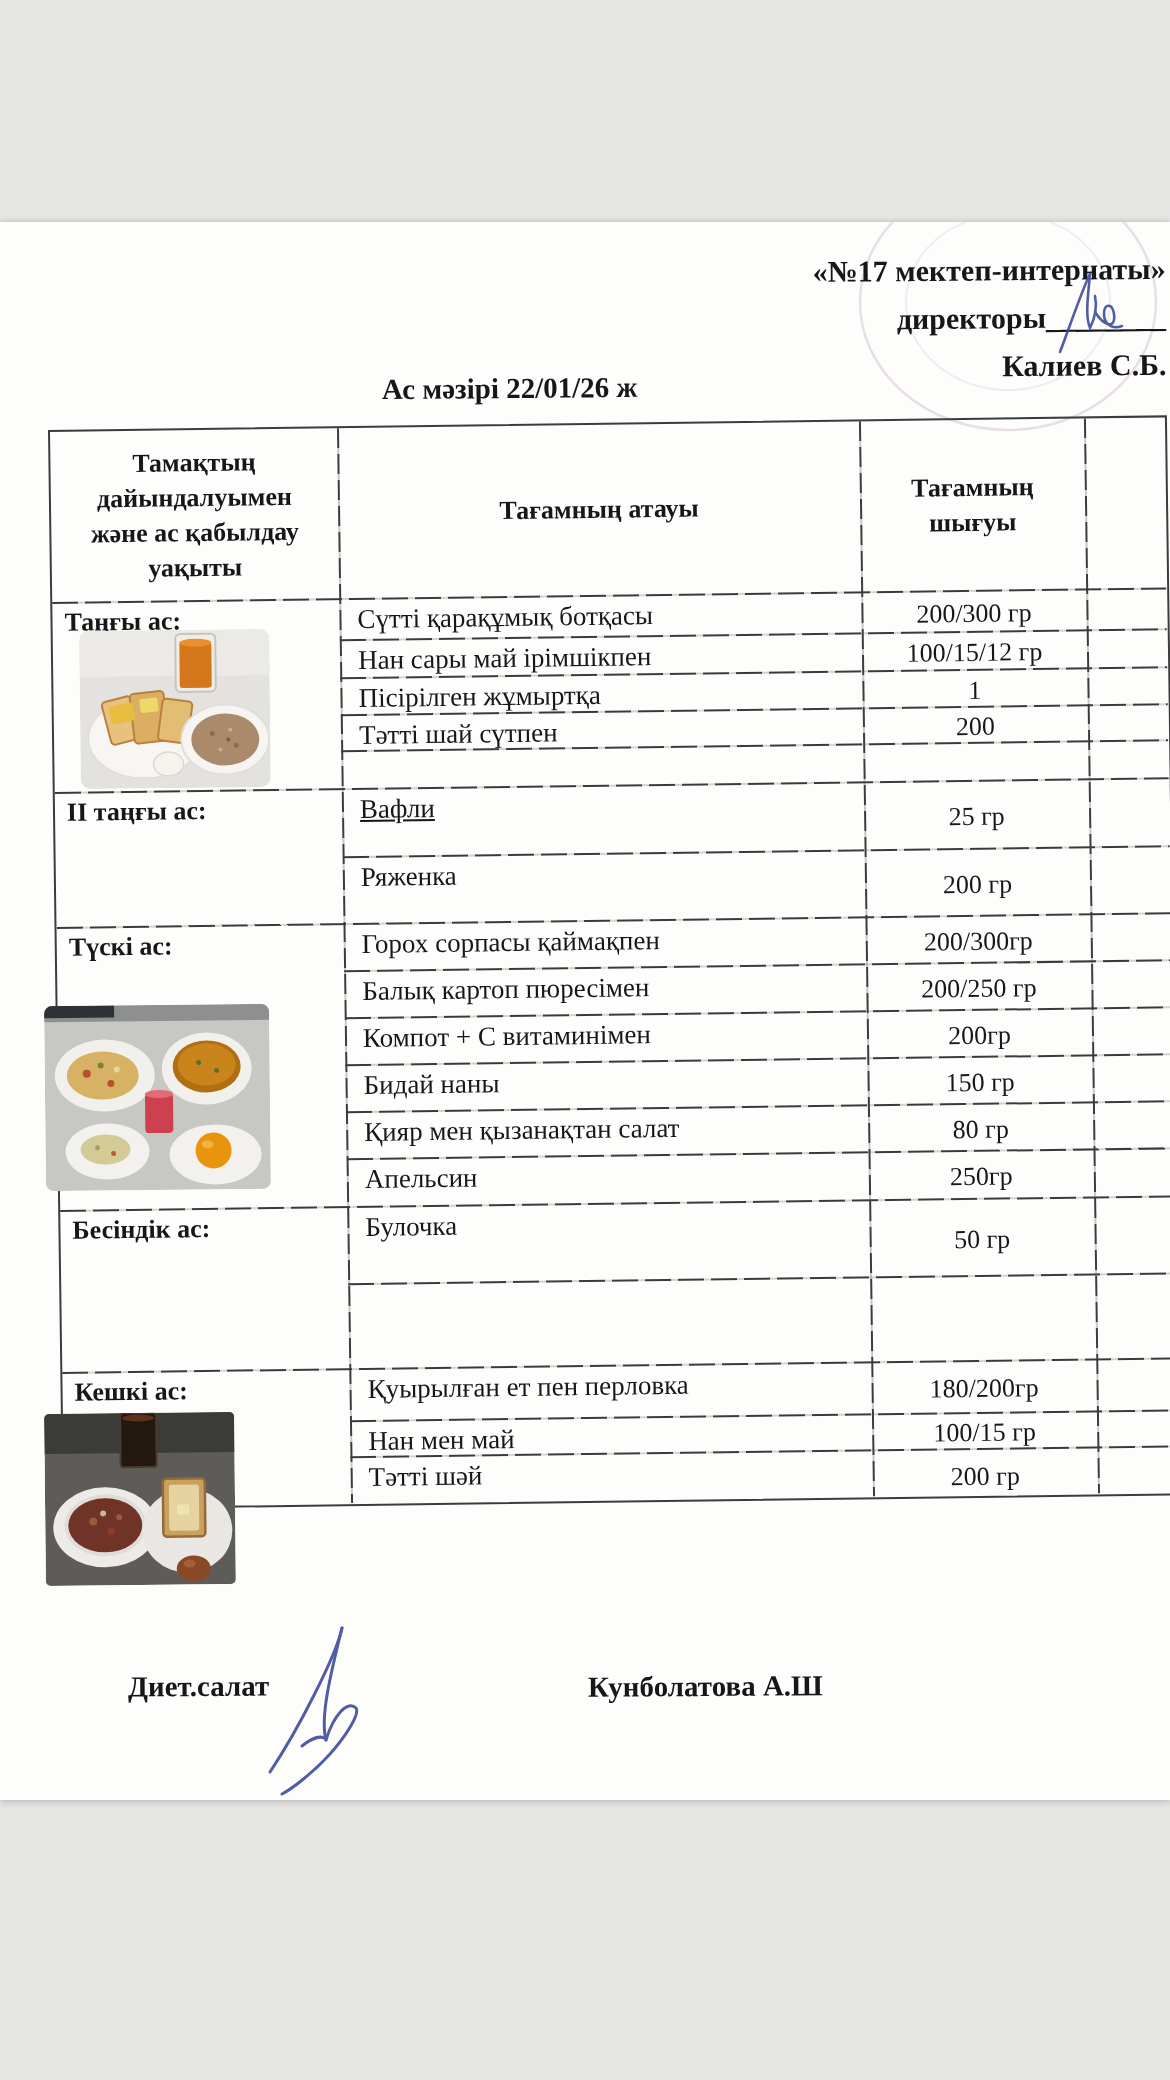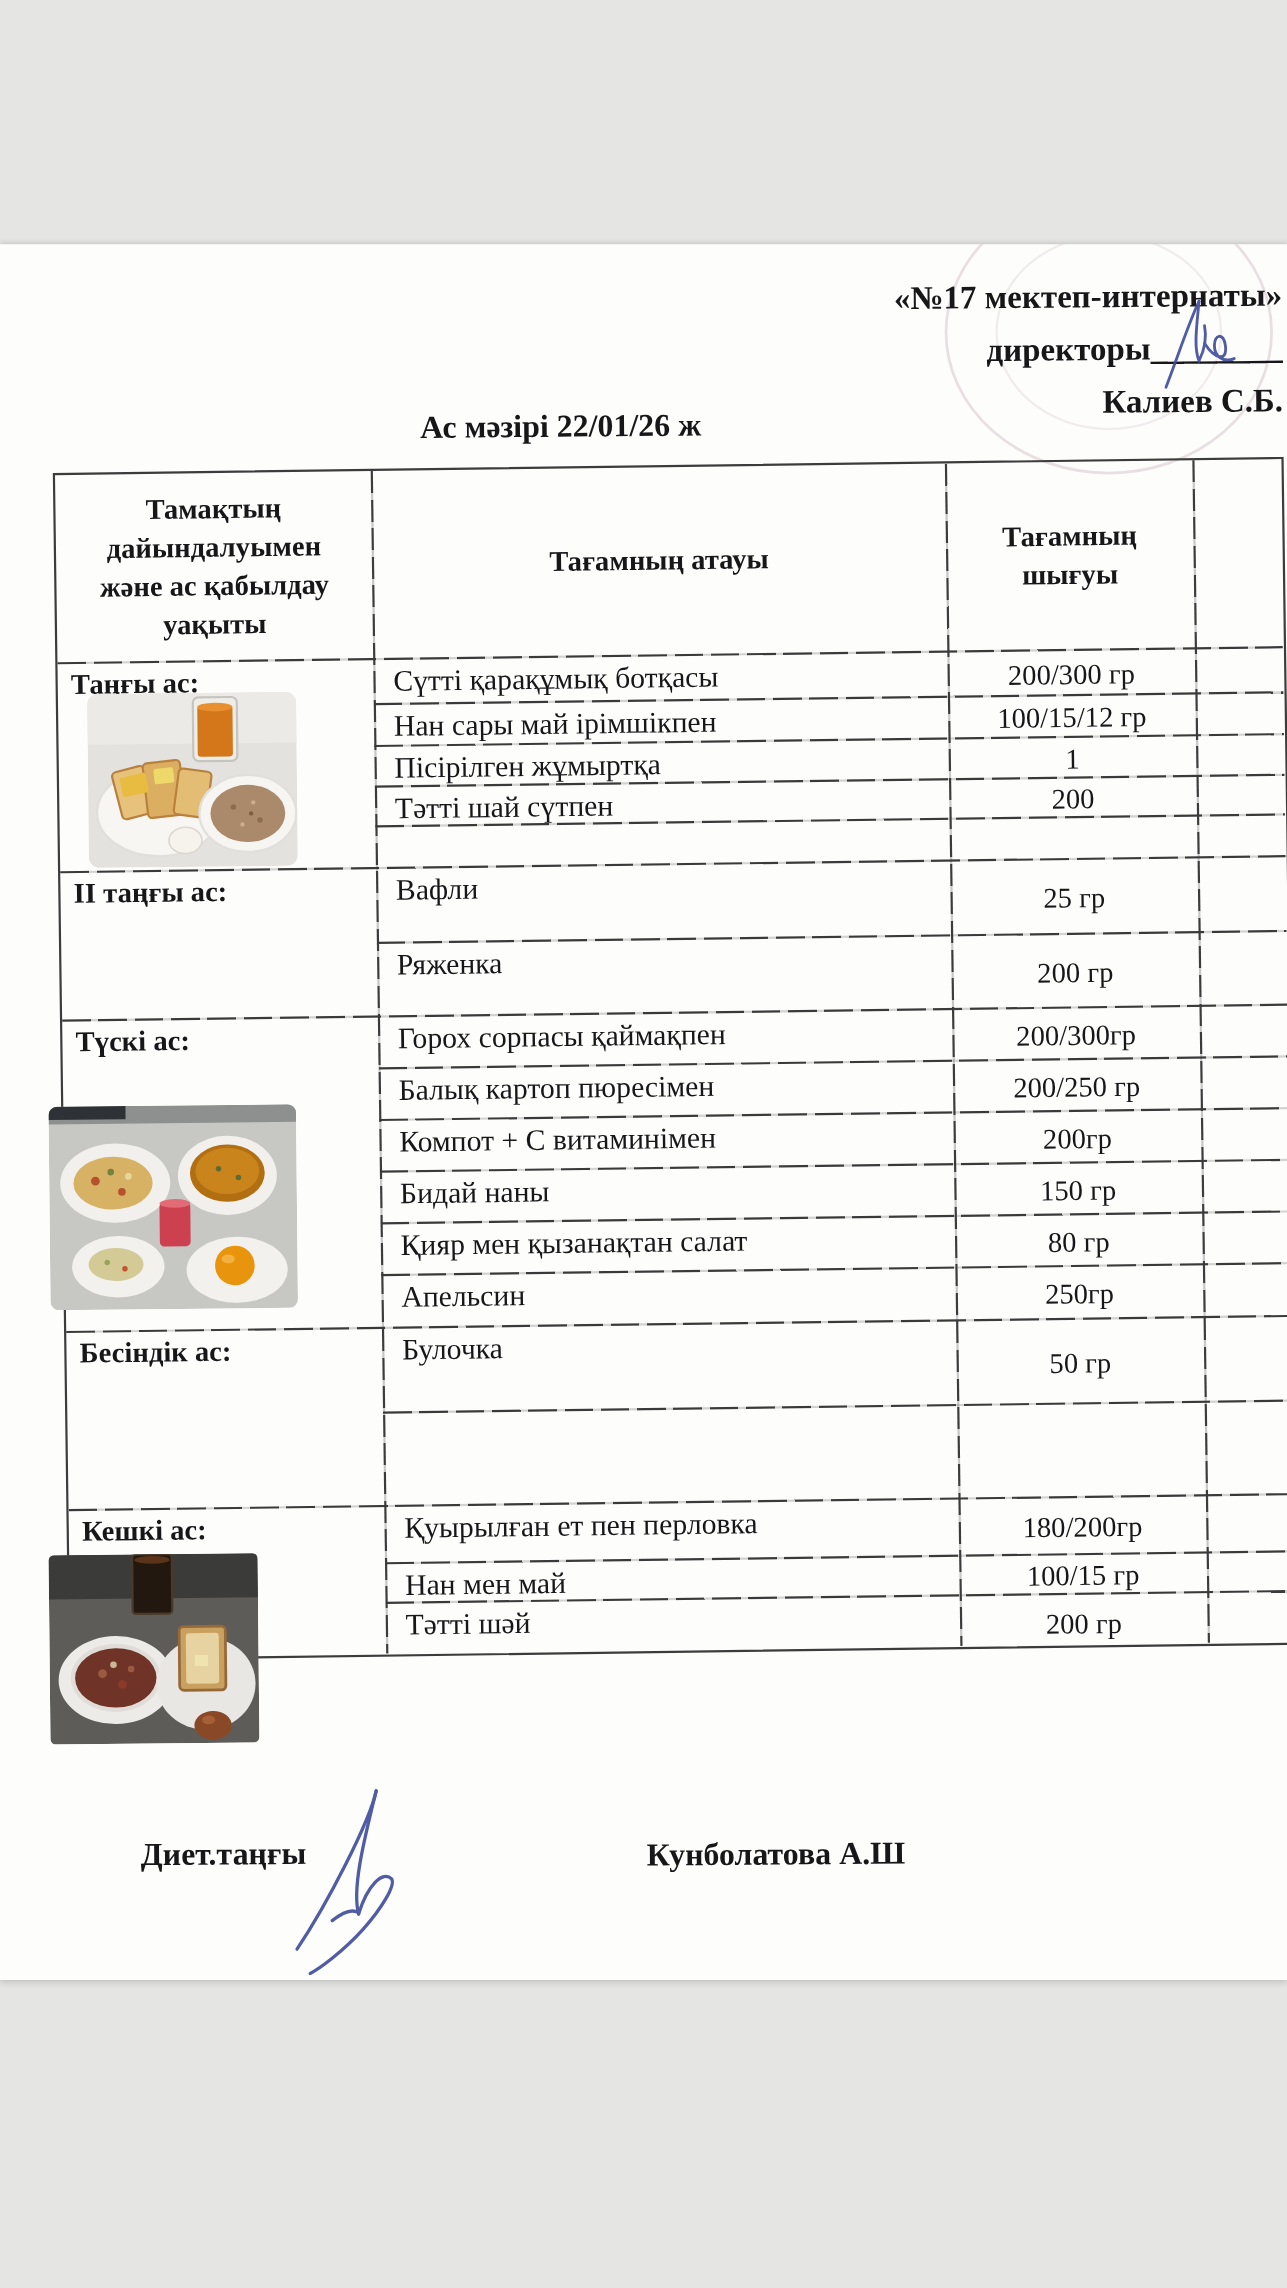--- a/index.html
+++ b/index.html
@@ -103,21 +103,21 @@
         <div class="amount" style="top: 211px; height: 38px;">100/15/12 гр</div>
         <div class="hline part" style="top: 249px;"></div>
         <div class="dish" style="top: 255px;">Пісірілген жұмыртқа</div>
         <div class="amount" style="top: 249px; height: 37px;">1</div>
         <div class="hline part" style="top: 286px;"></div>
         <div class="dish" style="top: 292px;">Тәтті шай сүтпен</div>
         <div class="amount" style="top: 286px; height: 36px;">200</div>
         <div class="hline part" style="top: 322px;"></div>
         <div class="hline full" style="top: 360px;"></div>
         <div class="meal-label" style="top: 366px;">II таңғы ас:</div>
-        <div class="dish" style="top: 366px;">Вафли</div>
+        <div class="dish" style="top: 366px; text-decoration: underline;">Вафли</div>
         <div class="amount" style="top: 360px; height: 68px;">25 гр</div>
         <div class="hline part" style="top: 428px;"></div>
         <div class="dish" style="top: 434px;">Ряженка</div>
         <div class="amount" style="top: 428px; height: 67px;">200 гр</div>
         <div class="hline full" style="top: 495px;"></div>
         <div class="meal-label" style="top: 501px;">Түскі ас:</div>
         <div class="dish" style="top: 501px;">Горох сорпасы қаймақпен</div>
         <div class="amount" style="top: 495px; height: 47px;">200/300гр</div>
         <div class="hline part" style="top: 542px;"></div>
         <div class="dish" style="top: 548px;">Балық картоп пюресімен</div>
@@ -219,21 +219,21 @@
         <circle cx="74" cy="104" r="3" fill="#9a5a40"></circle>
       <ellipse cx="142" cy="118" rx="45" ry="42" fill="#e9e7e3"></ellipse>
       <rect x="118" y="66" width="42" height="58" rx="4" fill="#caa05e" stroke="#96693a" stroke-width="2.5"></rect>
       <rect x="124" y="72" width="30" height="46" rx="3" fill="#e7d2a2"></rect>
       <rect x="132" y="92" width="12" height="10" fill="#efe3b0"></rect>
       <ellipse cx="148" cy="156" rx="17" ry="13" fill="#8a4926"></ellipse>
       <ellipse cx="144" cy="151" rx="6" ry="4" fill="#a86238" opacity="0.9"></ellipse>
     </svg>
   </div>
 
-  <div class="foot" id="foot-left">Диет.таңғы</div>
+  <div class="foot" id="foot-left">Диет.салат</div>
   <div class="foot" id="foot-right">Кунболатова А.Ш</div>
 
   <svg id="diet-sig" viewBox="0 0 160 195">
     <g fill="none" stroke="#3e4c9c" stroke-width="3" stroke-linecap="round" opacity="0.9">
       <path d="M30 158 C58 116 96 42 102 14"></path>
       <path d="M102 14 C90 62 80 104 86 126"></path>
       <path d="M86 126 C94 100 108 86 116 94 C120 100 106 122 90 140 C72 160 50 176 42 180"></path>
       <path d="M62 132 C72 124 80 122 84 124"></path>
     </g>
   </svg>

